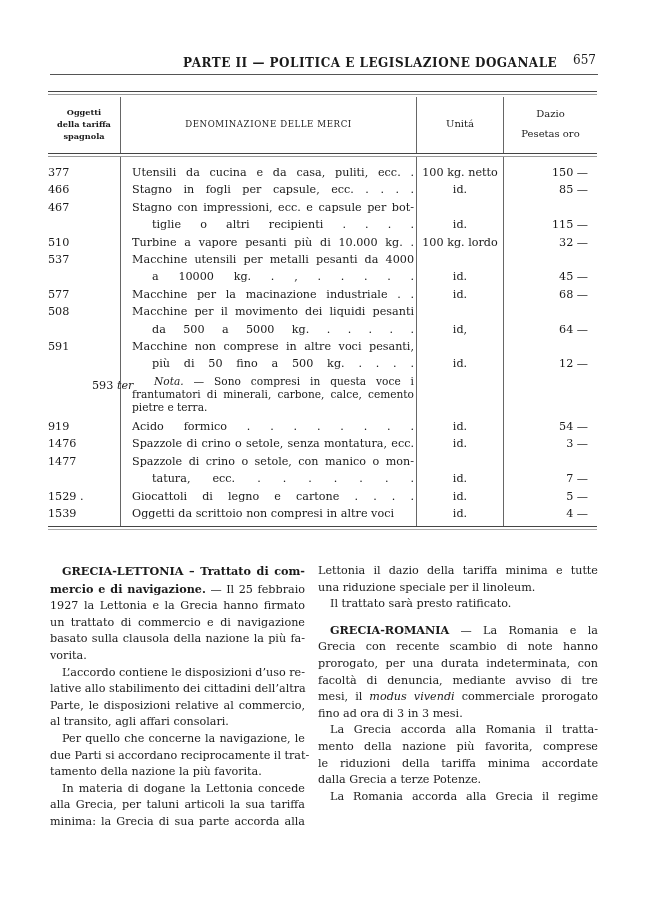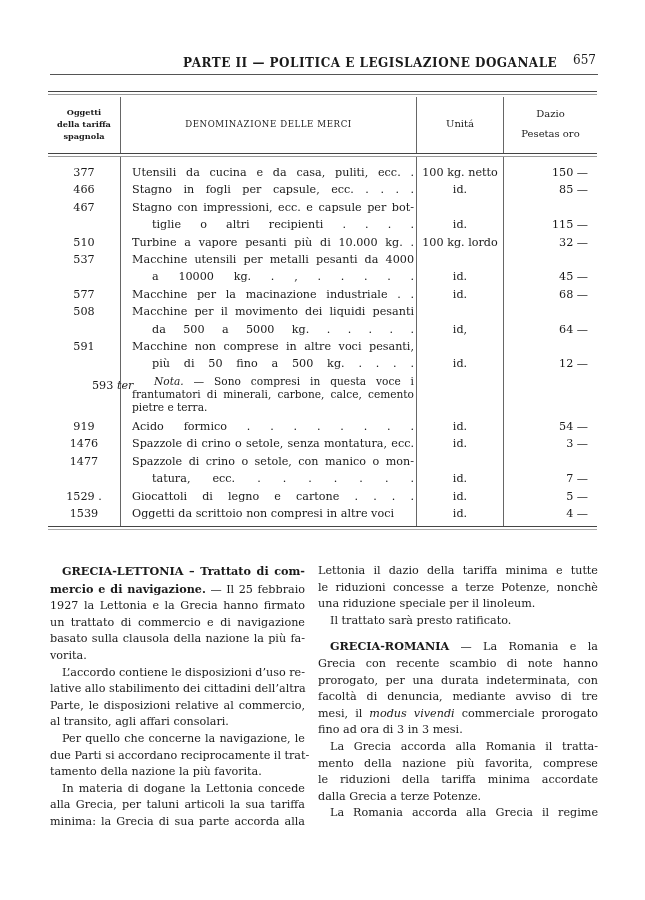--- a/index.html
+++ b/index.html
@@ -23,21 +23,21 @@
   .c-num { left: 0; width: 72px; }
   .c-desc { left: 73px; width: 295px; }
   .c-unit { left: 369px; width: 86px; }
   .c-dazio { left: 456px; width: 93px; }
   .thead .c-desc { letter-spacing: 0.6px; font-weight: normal; font-size: 8.6px; }
   .thead .c-unit, .thead .c-dazio { font-weight: normal; font-size: 10px; }
   .thead .c-dazio { line-height: 20px; }
   .vline { position: absolute; width: 0; border-left: 1px solid #666; }
   .tbody { position: relative; padding-top: 7px; padding-bottom: 4px; }
   .row { position: relative; font-size: 11.2px; line-height: 17.4px; }
-  .row .num { position: absolute; left: 0; width: 72px; text-align: center; top: 0; }
+  .row .num { position: absolute; left: 0; width: 72px; top: 0; }
   .row .num .sub { font-style: italic; }
   .row .desc { margin-left: 84px; width: 282px; }
   .row .desc .l { display: block; white-space: nowrap; text-align: justify; text-align-last: justify; }
   .row .desc .l.ind { padding-left: 20px; }
   .row .desc .l.noj { text-align-last: left; }
   .row .unit { position: absolute; left: 369px; width: 86px; bottom: 0; text-align: center; }
   .row .dazio { position: absolute; left: 456px; width: 84px; bottom: 0; text-align: right; }
   .row.note .desc { font-size: 10.6px; line-height: 13px; margin-top: 2px; margin-bottom: 4px; }
   .row.note .desc .l.first { padding-left: 22px; }
   .row.note .num { text-align: left; left: 44px; width: auto; top: 2px; }
@@ -227,21 +227,20 @@
     <span class="l ind">Per quello che concerne la navigazione, le</span>
     <span class="l">due Parti si accordano reciprocamente il trat-</span>
     <span class="l last">tamento della nazione la più favorita.</span>
     <span class="l ind">In materia di dogane la Lettonia concede</span>
     <span class="l">alla Grecia, per taluni articoli la sua tariffa</span>
     <span class="l">minima: la Grecia di sua parte accorda alla</span>
   </div>
 
   <div class="col col-right">
     <span class="l">Lettonia il dazio della tariffa minima e tutte</span>
-    <span class="l">le riduzioni concesse a terze Potenze, nonchè</span>
     <span class="l last">una riduzione speciale per il linoleum.</span>
     <span class="l ind last">Il trattato sarà presto ratificato.</span>
     <div class="gap"></div>
     <span class="l ind"><span class="b">GRECIA-ROMANIA</span><span> — La Romania e la</span></span>
     <span class="l">Grecia con recente scambio di note hanno</span>
     <span class="l">prorogato, per una durata indeterminata, con</span>
     <span class="l">facoltà di denuncia, mediante avviso di tre</span>
     <span class="l"><span>mesi, il </span><span class="i">modus vivendi</span><span> commerciale prorogato</span></span>
     <span class="l last">fino ad ora di 3 in 3 mesi.</span>
     <span class="l ind">La Grecia accorda alla Romania il tratta-</span>

